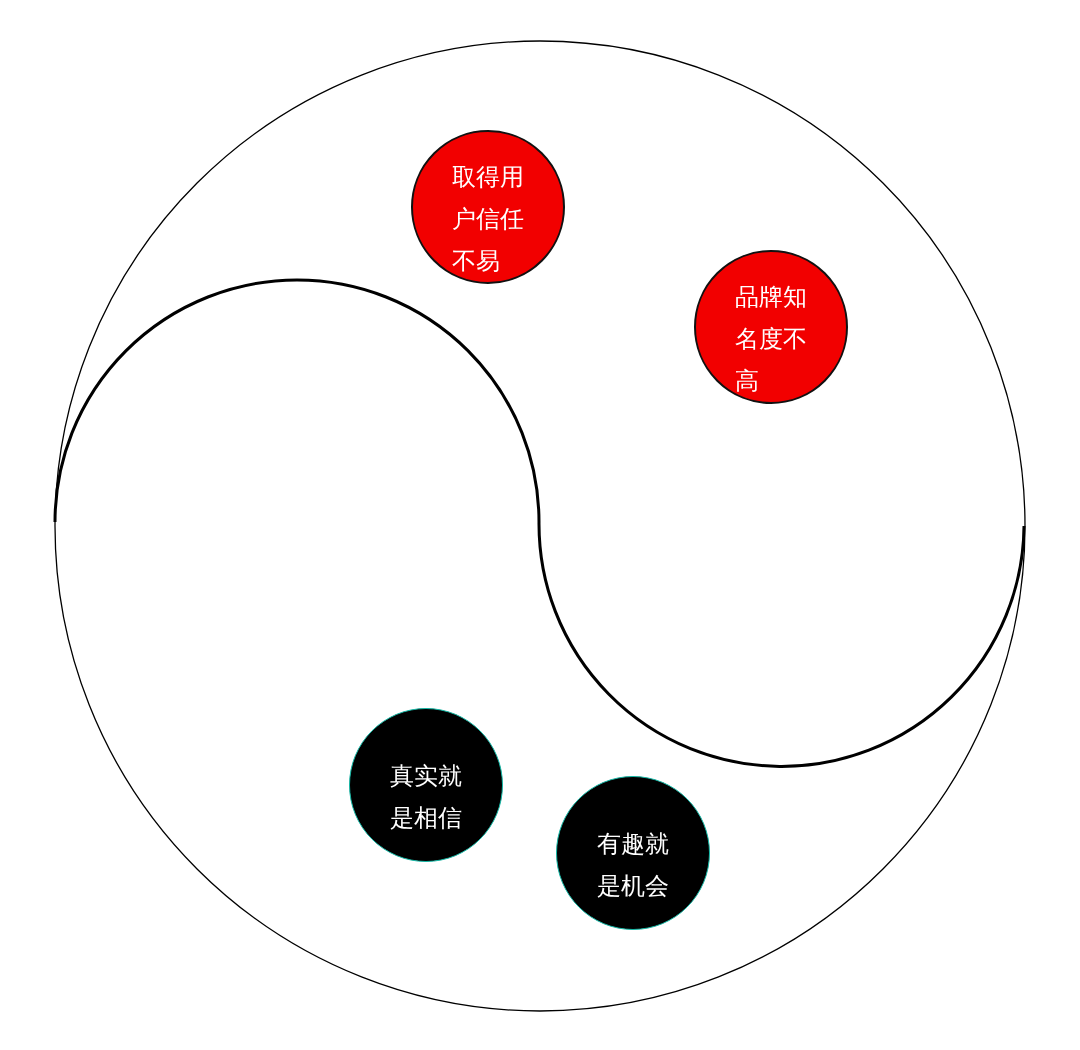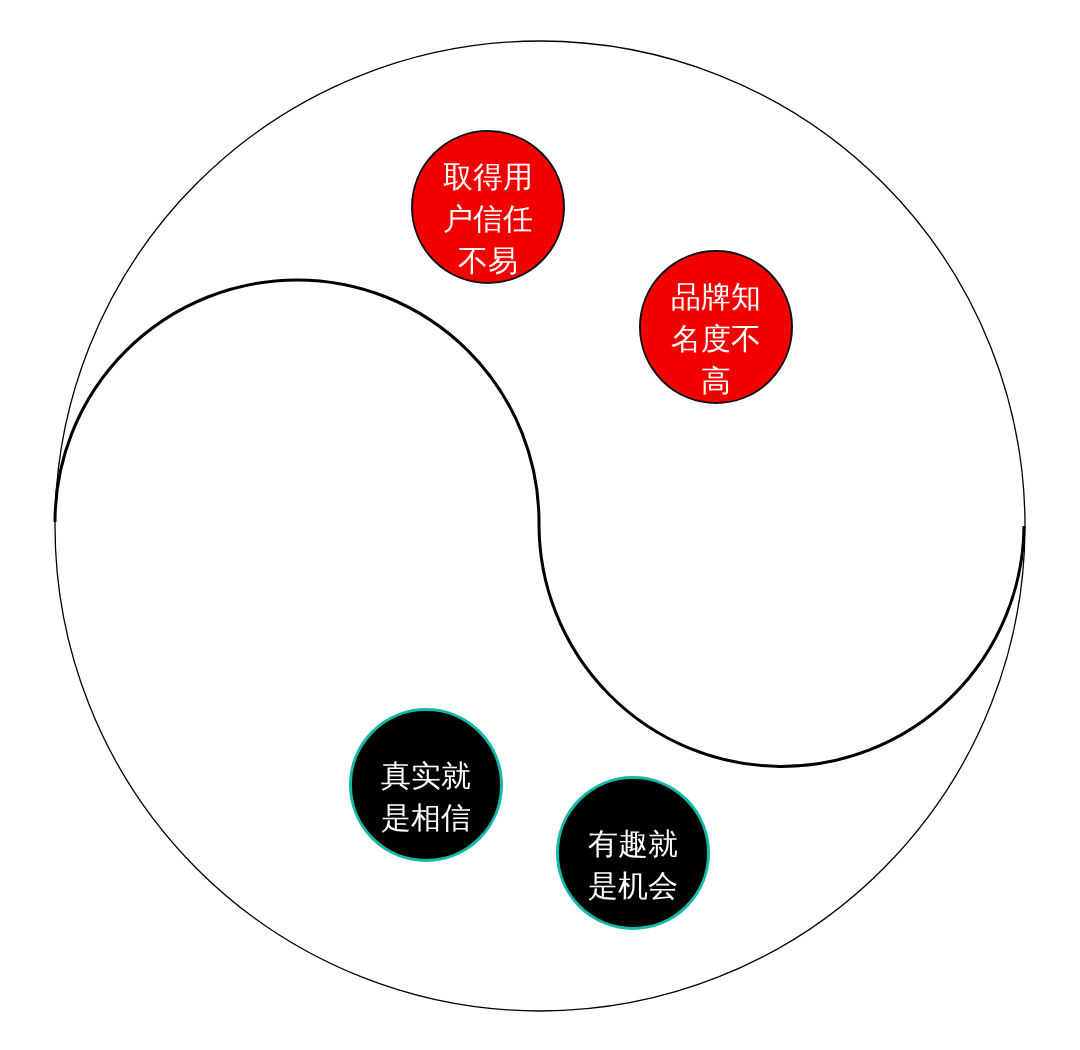--- a/index.html
+++ b/index.html
@@ -24,51 +24,51 @@
   .bubble {
     position: absolute;
     border-radius: 50%;
     box-sizing: border-box;
     display: flex;
     align-items: center;
     justify-content: center;
   }
   .bubble-text {
     color: #ffffff;
-    font-size: 30px;
+    font-size: 24px;
     line-height: 42px;
-    text-align: center;
+    text-align: left;
     white-space: pre-line;
     letter-spacing: 0px;
     margin-top: 24px;
   }
   .bubble.red {
     background: #f20000;
     border: 2px solid #111111;
   }
   .bubble.black {
     background: #000000;
-    border: 3px solid #14b8a6;
+    border: 1px solid #14b8a6;
   }
 </style>
 </head>
 <body>
 
 <svg id="canvas" width="1080" height="1050" viewBox="0 0 1080 1050" xmlns="http://www.w3.org/2000/svg">
   <circle cx="540" cy="526" r="485" fill="none" stroke="#000" stroke-width="1.3"></circle>
   <path d="M 55 522 A 242 242 0 0 1 539 522 A 242 242 0 0 0 1024 526" fill="none" stroke="#000" stroke-width="3"></path>
 </svg>
 
 <div class="bubble red" style="left:411px; top:130px; width:154px; height:154px;">
   <span class="bubble-text">取得用
 户信任
 不易</span>
 </div>
 
-<div class="bubble red" style="left:639px; top:250px; width:154px; height:154px;">
+<div class="bubble red" style="left:694px; top:250px; width:154px; height:154px;">
   <span class="bubble-text">品牌知
 名度不
 高</span>
 </div>
 
 <div class="bubble black" style="left:349px; top:708px; width:154px; height:154px;">
   <span class="bubble-text">真实就
 是相信</span>
 </div>
 

